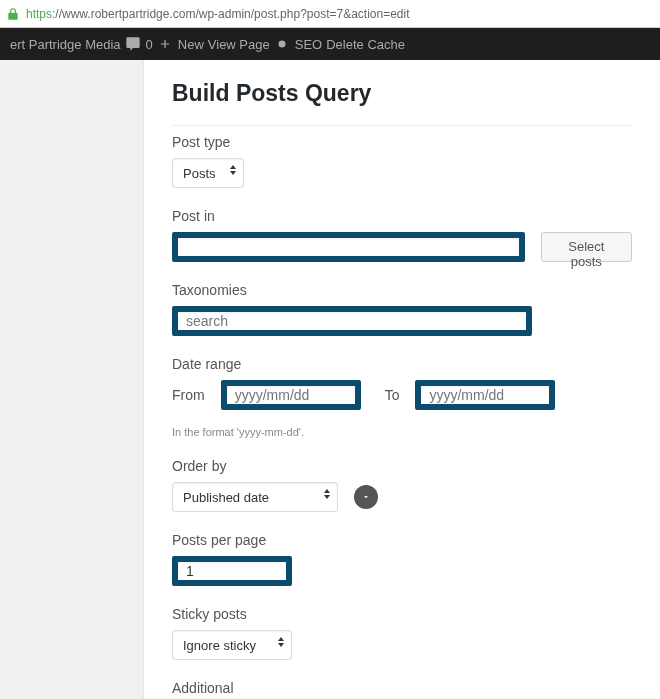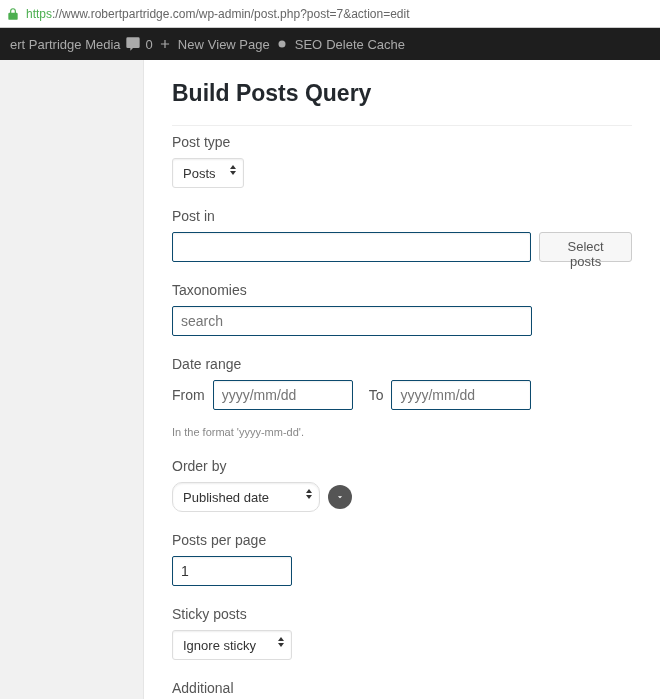--- a/index.html
+++ b/index.html
@@ -14,22 +14,22 @@
 .main-wrap { display: flex; }
 .left-col { width: 144px; background: #f1f1f1; min-height: 640px; border-right: 1px solid #e5e5e5; }
 .content { flex: 1; background: #fff; padding: 20px 28px; }
 h2.title { font-size: 23px; font-weight: 600; color: #23282d; margin-bottom: 8px; padding-bottom: 18px; border-bottom: 1px solid #eee; }
 .field { margin-bottom: 20px; }
 .field-label { color: #555; font-size: 14px; margin-bottom: 8px; display: block; }
 .select-wrap { position: relative; display: inline-block; }
 select { appearance: none; -webkit-appearance: none; background: #fff; border: 1px solid #ddd; border-radius: 3px; padding: 6px 26px 6px 10px; font-size: 13px; color: #333; height: 30px; box-shadow: inset 0 1px 2px rgba(0,0,0,.07); }
 .select-wrap::after { content: ""; position: absolute; right: 8px; top: 50%; transform: translateY(-50%); width: 0; height: 0; border-left: 3px solid transparent; border-right: 3px solid transparent; border-top: 4px solid #333; pointer-events: none; }
 .select-wrap::before { content: ""; position: absolute; right: 8px; top: 50%; transform: translateY(-8px); width: 0; height: 0; border-left: 3px solid transparent; border-right: 3px solid transparent; border-bottom: 4px solid #333; pointer-events: none; }
-input[type="text"] { background: #fff; border: 1px solid #0c4a6e; border-radius: 2px; padding: 5px 8px; font-size: 14px; color: #333; height: 30px; box-shadow: inset 0 1px 2px rgba(0,0,0,.07); }
-.row-inline { display: flex; align-items: center; gap: 8px; }
+input[type="text"] { background: #fff; border: 6px solid #0c4a6e; border-radius: 2px; padding: 5px 8px; font-size: 14px; color: #333; height: 30px; box-shadow: inset 0 1px 2px rgba(0,0,0,.07); }
+.row-inline { display: flex; align-items: center; gap: 16px; }
 .btn { background: #f7f7f7; border: 1px solid #ccc; border-radius: 3px; padding: 6px 12px; font-size: 13px; color: #555; cursor: pointer; height: 30px; }
 .hint { font-size: 11px; color: #888; margin-top: 16px; }
 .circle-btn { width: 24px; height: 24px; border-radius: 50%; background: #555; display: inline-flex; align-items: center; justify-content: center; cursor: pointer; }
 .circle-btn svg { fill: #fff; width: 10px; height: 10px; }
 .sub-label { color: #555; font-size: 14px; }
 </style>
 </head>
 <body>
 
 <div class="url-bar">
@@ -112,21 +112,21 @@
         <span class="sub-label" style="margin-left:8px;">To</span>
         <input type="text" style="width: 140px; color: rgb(170, 170, 170);" placeholder="yyyy/mm/dd">
       </div>
       <div class="hint">In the format 'yyyy-mm-dd'.</div>
     </div>
 
     <div class="field">
       <label class="field-label">Order by</label>
       <div class="row-inline">
         <div class="select-wrap">
-          <select style="width:148px;border-radius:10px;">
+          <select style="width:166px;">
             <option>Published date</option>
           </select>
         </div>
         <span class="circle-btn">
           <svg viewBox="0 0 24 24">
               <path d="M7 10l5 5 5-5z"></path>
             </svg>
         </span>
       </div>
     </div>

